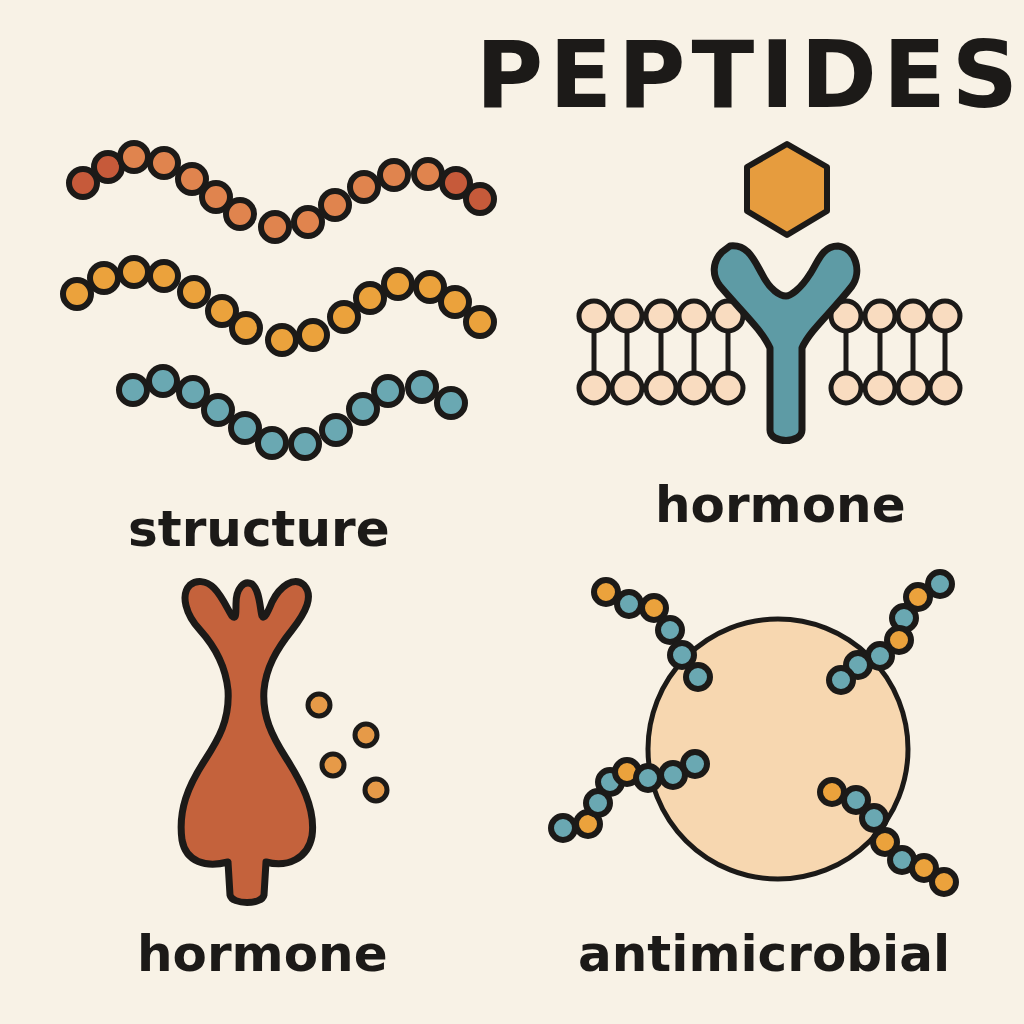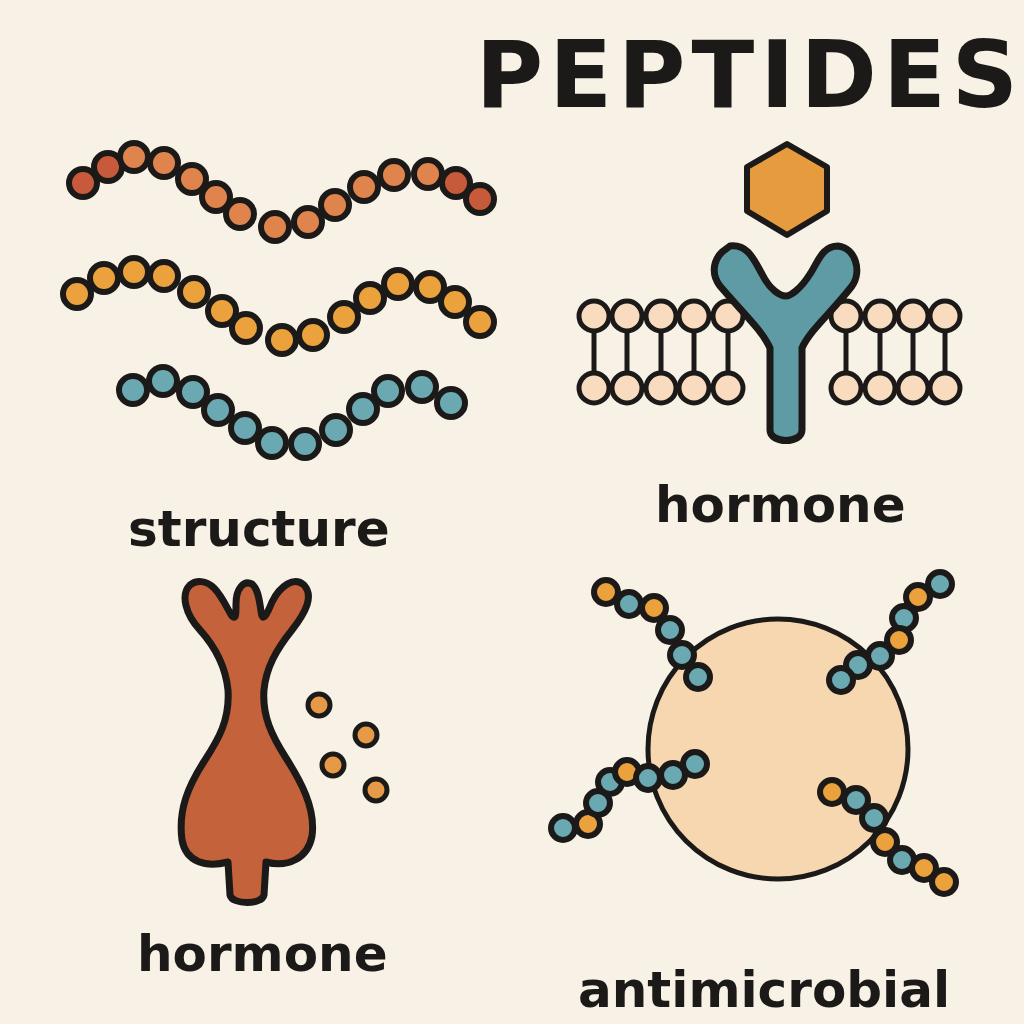--- a/index.html
+++ b/index.html
@@ -151,13 +151,13 @@
         <circle cx="924" cy="868" r="12" fill="#eba23c"></circle>
         <circle cx="944" cy="882" r="12" fill="#eba23c"></circle>
       </g>
     </g>
   </g>
 </svg>
 
 <div class="label" style="left:128px;top:500px;">structure</div>
 <div class="label" style="left:655px;top:476px;">hormone</div>
 <div class="label" style="left:137px;top:925px;">hormone</div>
-<div class="label" style="left:578px;top:925px;margin-top:36px;">antimicrobial</div>
+<div class="label" style="left:578px;top:925px;">antimicrobial</div>
 
 </body></html>

